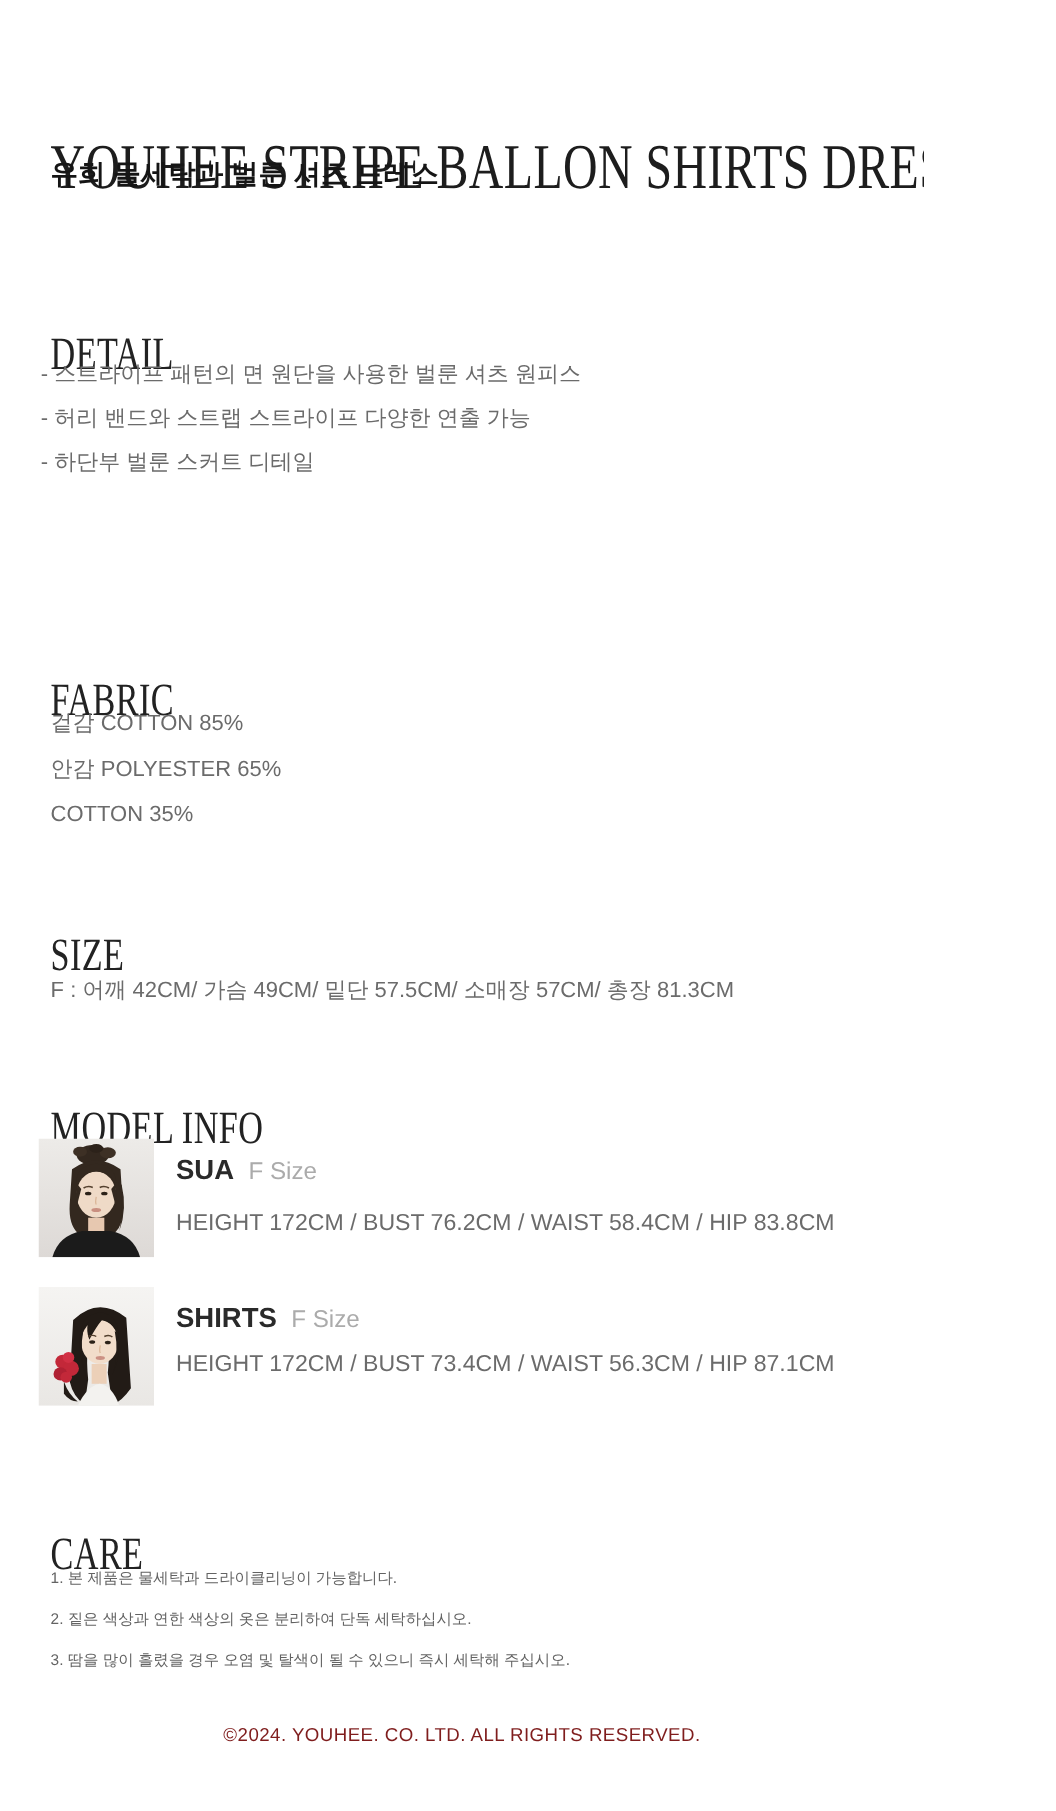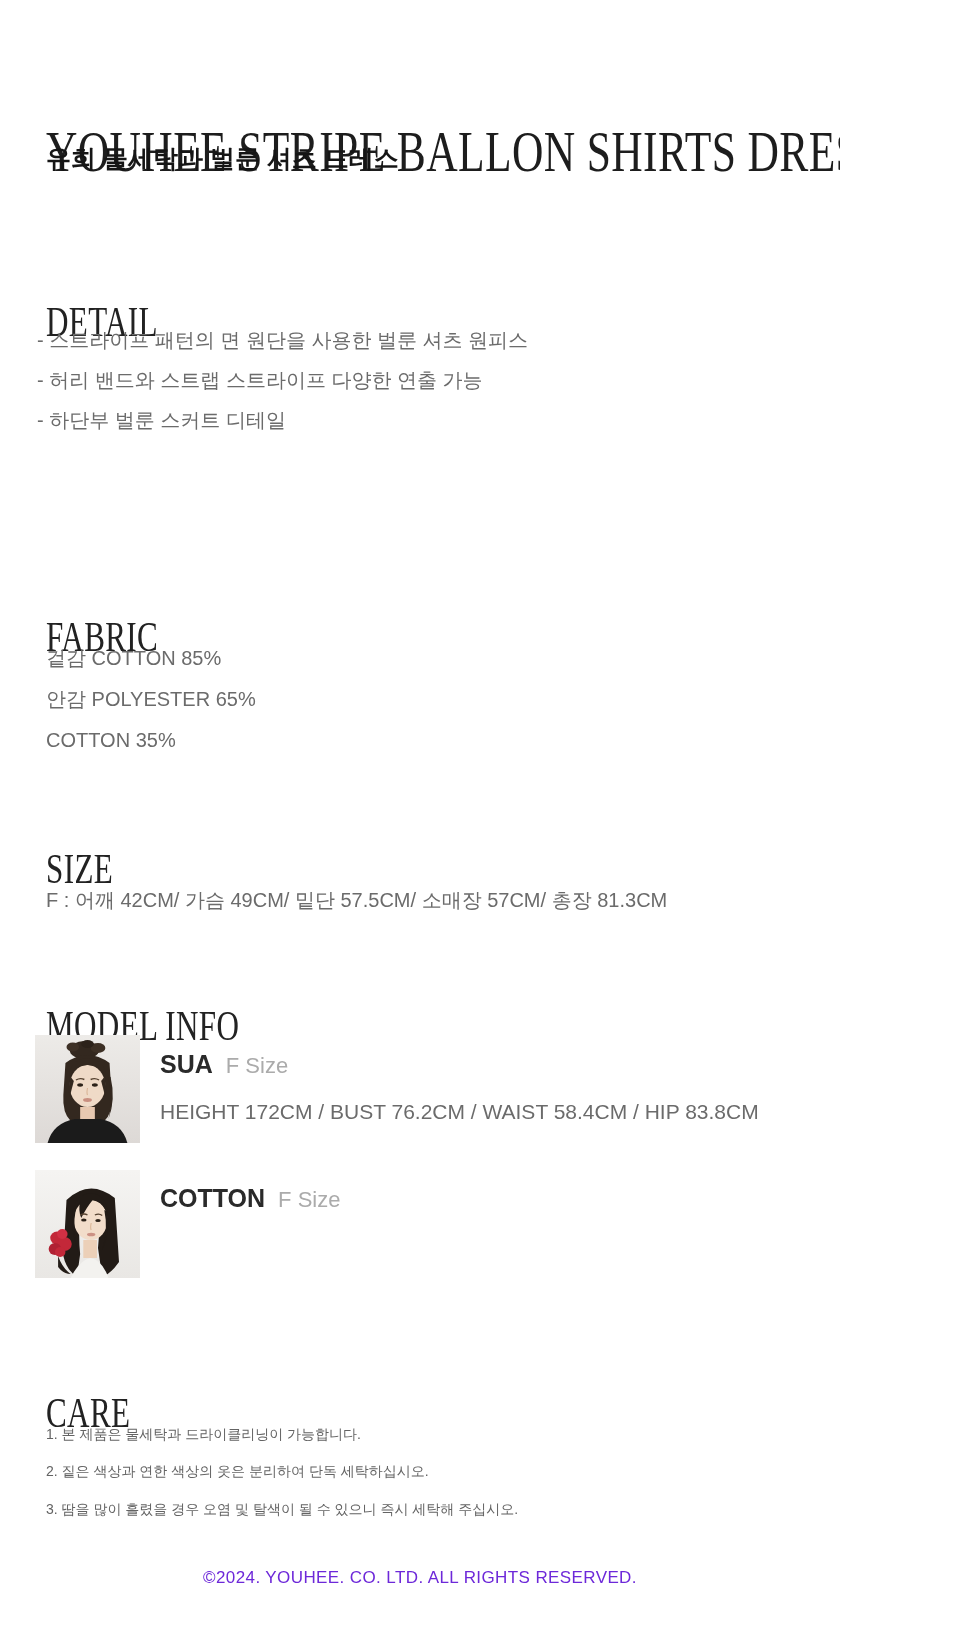--- a/index.html
+++ b/index.html
@@ -50,21 +50,21 @@
   .model-sizelabel{font-size:22px;color:#ababab;margin-left:13px;}
   .model-meas{position:absolute;left:125px;font-size:21px;line-height:26px;color:#6b6b6b;white-space:nowrap;}
   .m1 .model-meas{top:64px;}
   .m2 .model-meas{top:57px;}
 
   .care-list{position:absolute;left:46px;top:1416px;font-size:14px;color:#636363;}
   .care-list li{line-height:37.4px;white-space:nowrap;}
 
   .footer{
     position:absolute;left:0;right:0;top:1568px;text-align:center;
-    font-size:17px;line-height:20px;color:#6d28d9;letter-spacing:0.4px;white-space:nowrap;
+    font-size:17px;line-height:20px;color:#7f1d1d;letter-spacing:0.4px;white-space:nowrap;
   }
 </style>
 </head>
 <body>
 
 <div class="page">
 
   <h1 class="title serif-cond">YOUHEE STRIPE BALLON SHIRTS DRESS</h1>
   <div class="subtitle">유희 물세탁과 벌룬 셔츠 드레스</div>
 
@@ -161,22 +161,23 @@
       <path d="M22 86 Q26 98 34 104 Q27 104 22 97 Z" fill="#221b16"></path>
 
       <path d="M43 45 Q47 43 50 45" stroke="#55412f" stroke-width="1.3" fill="none"></path>
       <path d="M57 45 Q61 43 64 45.5" stroke="#55412f" stroke-width="1.3" fill="none"></path>
       <ellipse cx="46.5" cy="50" rx="2.6" ry="1.6" fill="#2c2219"></ellipse>
       <ellipse cx="60" cy="50.5" rx="2.6" ry="1.6" fill="#2c2219"></ellipse>
       <path d="M53.5 53 Q52.5 58 53.5 60" stroke="#dab595" stroke-width="1" fill="none"></path>
       <ellipse cx="53.5" cy="64.5" rx="4" ry="1.8" fill="#cc9184"></ellipse>
     </svg>
     <div class="model-nameline">
-      <span class="model-name">COTTON</span><span class="model-sizelabel">F Size</span>
+      <span class="model-name">SHIRTS</span><span class="model-sizelabel">F Size</span>
     </div>
+    <div class="model-meas">HEIGHT 172CM / BUST 73.4CM / WAIST 56.3CM / HIP 87.1CM</div>
   </div>
 
   <h2 class="hd hd-care serif-cond">CARE</h2>
   <ul class="care-list">
     <li>1. 본 제품은 물세탁과 드라이클리닝이 가능합니다.</li>
     <li>2. 짙은 색상과 연한 색상의 옷은 분리하여 단독 세탁하십시오.</li>
     <li>3. 땀을 많이 흘렸을 경우 오염 및 탈색이 될 수 있으니 즉시 세탁해 주십시오.</li>
   </ul>
 
   <div class="footer">©2024. YOUHEE. CO. LTD. ALL RIGHTS RESERVED.</div>

